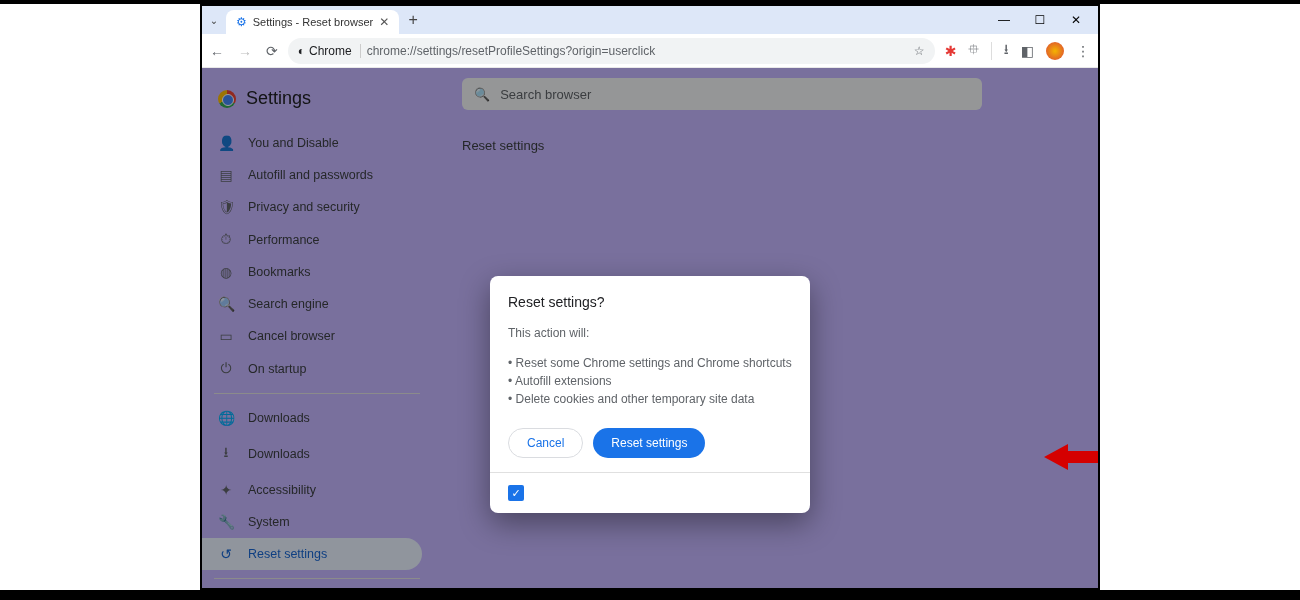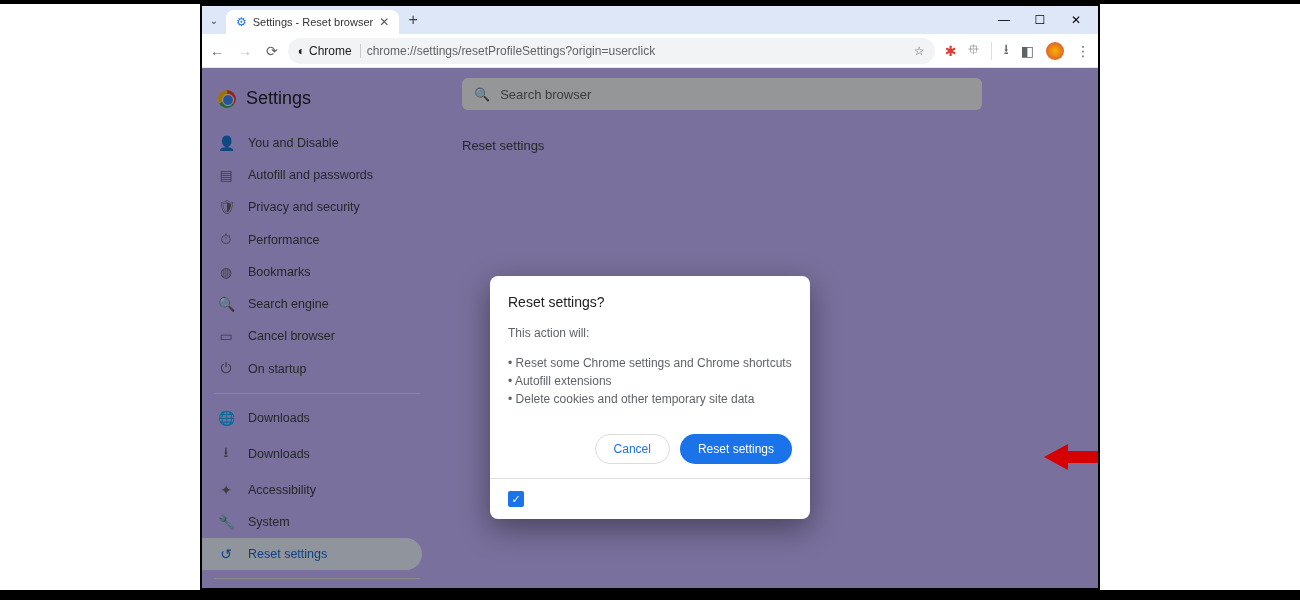--- a/index.html
+++ b/index.html
@@ -58,21 +58,21 @@
 
 .dialog { position: absolute; top: 270px; left: 50%; transform: translateX(-50%); width: 320px; background: #fff; border-radius: 8px; box-shadow: 0 10px 30px rgba(0,0,0,0.4); z-index: 10; overflow:hidden; }
 .dialog-body { padding: 18px 18px 14px; }
 .dialog h2 { font-size: 14px; font-weight: 400; color:#202124; margin-bottom: 16px; }
 .dialog .intro { font-size: 12px; color:#5f6368; margin-bottom: 14px; }
 .dialog ul { list-style:none; padding:0; margin-bottom:14px; }
 .dialog li { font-size: 12px; color:#5f6368; line-height: 1.5; }
 .dialog li::before { content:'• '; }
 .dialog .footer-text { font-size: 12px; color:#5f6368; }
 .dialog .link { color:#1a73e8; text-decoration: underline; }
-.dialog-actions { display:flex; justify-content:flex-end; gap:10px; margin-top: 26px; }
+.dialog-actions { display:flex; gap:10px; margin-top: 20px; }
 .btn { padding: 7px 18px; border-radius: 18px; font-size: 12px; border:none; cursor:pointer; }
 .btn-secondary { background:#fff; border:1px solid #dadce0; color:#1a73e8; }
 .btn-primary { background:#1a73e8; color:#fff; font-weight:500; }
 .dialog-footer { border-top:1px solid #e0e0e0; padding: 12px 18px; display:flex; align-items:center; gap:10px; font-size:12px; color:#3c4043; }
 .checkbox { width:16px; height:16px; background:#1a73e8; border-radius:2px; display:flex; align-items:center; justify-content:center; color:#fff; font-size:11px; }
 
 
 .annotation-arrow { position:absolute; top: 438px; left: 842px; z-index: 20; }
 .annotation-arrow svg { display:block; }
 

